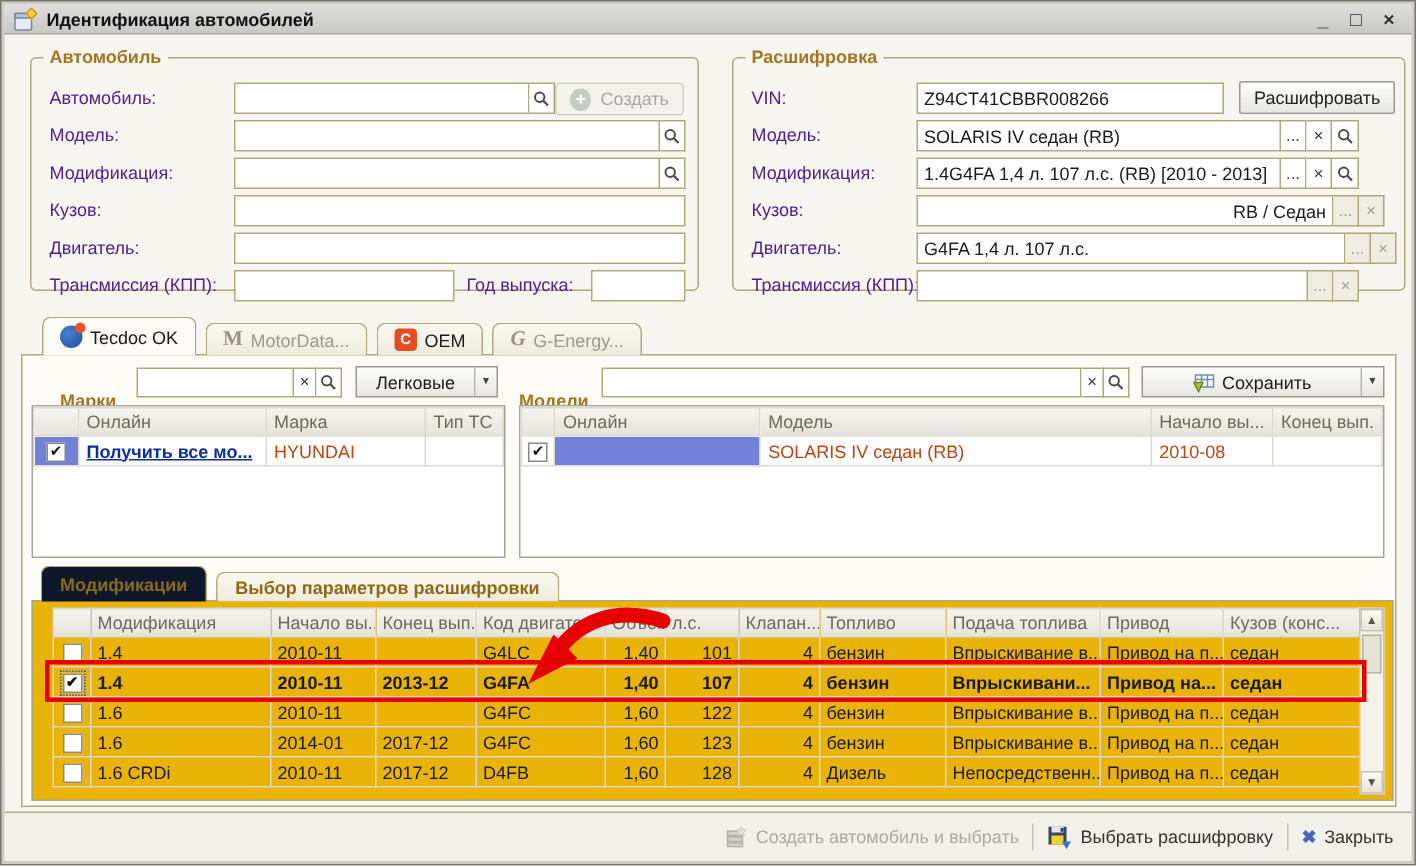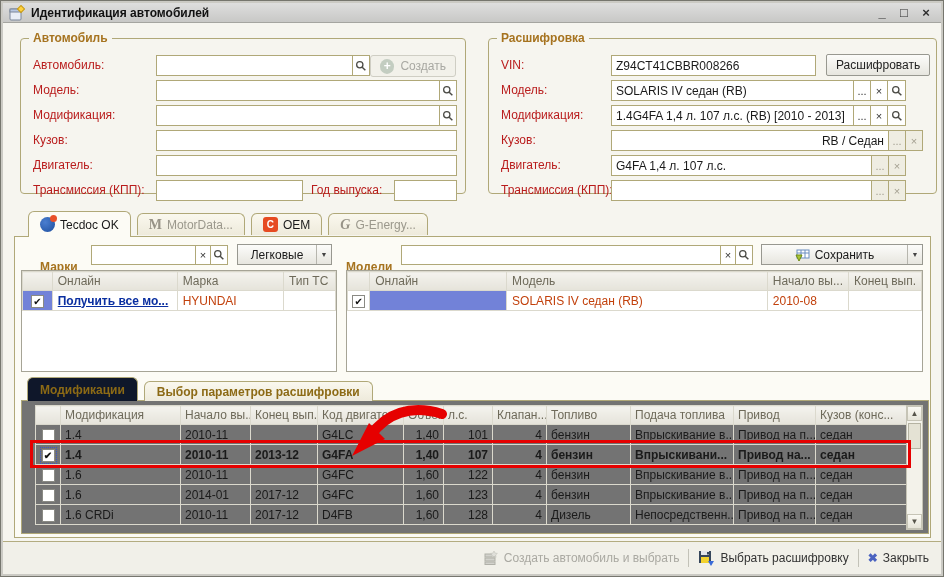--- a/index.html
+++ b/index.html
@@ -15,37 +15,37 @@
               display: flex; align-items: center; gap: 6px; padding: 0 6px; }
   .title { font-weight: bold; color: #111; }
   .win-controls { margin-left: auto; display: flex; gap: 4px; }
   .wbtn { width: 18px; height: 16px; display: flex; align-items: center; justify-content: center;
           color: #2e2e2e; font-size: 13px; font-weight: bold; cursor: default; }
 
   
   .group { position: absolute; border: 1px solid #b0a878; border-radius: 4px; }
   .group-title { position: absolute; top: -8px; left: 8px; background: #F6F5EF; padding: 0 4px;
                  font-weight: bold; color: #a6731f; }
-  .flabel { position: absolute; color: #b91c1c; line-height: 21px; white-space: nowrap; }
+  .flabel { position: absolute; color: #4c1d95; line-height: 21px; white-space: nowrap; }
   .fgrp { position: absolute; display: flex; }
   .tb { height: 21px; border: 1px solid #b0a878; background: #fff; padding: 0 4px;
         font: 12px "Liberation Sans", sans-serif; color: #1a1a1a; }
   .sbtn { width: 17px; height: 21px; border: 1px solid #b0a878; border-left: none; background: #fff;
           display: flex; align-items: center; justify-content: center; font-size: 11px; color: #333; cursor: pointer; }
   .sbtn.dis { background: #efede2; color: #a39f90; }
   .btn { height: 22px; border: 1px solid #989890; border-radius: 2px; padding: 0 9px;
          background: linear-gradient(#fcfcfa, #e7e6df); font-size: 12px; color: #222;
          display: inline-flex; align-items: center; cursor: pointer; }
   .btn.dis { color: #a8a8a2; background: #f2f1ea; border-color: #cfcec4; border-radius: 3px; gap: 6px; }
   .plus-ic { width: 15px; height: 15px; border-radius: 50%; background: #c3cdc1; color: #fff;
              font-size: 12px; line-height: 14px; text-align: center; font-weight: bold; }
 
   
   .tabstrip { position: absolute; left: 28px; top: 211px; height: 26px; display: flex; gap: 6px;
-              align-items: center; z-index: 3; }
+              align-items: flex-end; z-index: 3; }
   .tab { height: 22px; display: flex; align-items: center; gap: 5px; padding: 0 11px;
          border: 1px solid #b0a878; border-bottom: none; border-radius: 6px 6px 0 0;
          background: linear-gradient(#faf8ee, #eeeadb); cursor: pointer; white-space: nowrap; }
   .tab.active { height: 26px; background: #FCFBF5; }
   .tab .dim { color: #9b988c; }
   .ic-tecdoc { width: 15px; height: 15px; border-radius: 50%; position: relative;
                background: radial-gradient(circle at 35% 35%, #4a7ed0, #1d4e9e); display: inline-block; }
   .ic-tecdoc i { position: absolute; right: -2px; top: -2px; width: 7px; height: 7px; border-radius: 50%;
                  background: #e8502a; }
   .ic-oem { width: 15px; height: 15px; border-radius: 3px; background: #e64b22; color: #fff;
@@ -78,21 +78,21 @@
   .navy { color: #c2410c; font-weight: bold; }
 
   
   .sub-tabstrip { position: absolute; left: 12px; top: 140px; height: 24px; display: flex; gap: 6px;
                   align-items: flex-end; z-index: 3; }
   .sub-tab { height: 20px; display: flex; align-items: center; padding: 0 12px; border: 1px solid #b0a878;
              border-bottom: none; border-radius: 6px 6px 0 0; background: linear-gradient(#faf8ee, #eeeadb);
              font-weight: bold; color: #8c6a15; cursor: pointer; white-space: nowrap; }
   .sub-tab.active { height: 24px; background: #0f172a; }
   .mod-panel { position: absolute; left: 6px; top: 163px; width: 908px; height: 134px;
-               border: 1px solid #b0a878; background: #737373; z-index: 2; }
+               border: 1px solid #b0a878; background: #eab308; z-index: 2; }
   #mod-table { position: absolute; left: 13px; top: 4px; width: 871px; border-collapse: collapse;
                table-layout: fixed; font-size: 12px; }
   #mod-table th, #mod-table td { border: 1px solid #dbd9cd; height: 20px; padding: 0 4px;
                white-space: nowrap; overflow: hidden; text-align: left; font-weight: normal; }
   #mod-table th { background: linear-gradient(#f4f3ee, #e5e3da); color: #6e6a5a; height: 19px; }
   #mod-table td:nth-child(6), #mod-table td:nth-child(7), #mod-table td:nth-child(8) { text-align: right; }
   #mod-table tr.hl td { font-weight: bold; }
   .vscroll { position: absolute; left: 884px; top: 4px; width: 17px; height: 125px;
              border: 1px solid #c6c4b6; background: #f3f2ea; }
   .sb-btn { position: absolute; left: 0; width: 15px; height: 15px; display: flex; align-items: center;
@@ -220,21 +220,21 @@
 
     <span class="flabel" style="left:12px;top:91px">Кузов:</span>
     <div class="fgrp" style="left:122px;top:91px">
       <input class="tb" style="width: 278px; text-align: right;" value="RB / Седан">
       <span class="sbtn dis">...</span>
       <span class="sbtn dis">×</span>
     </div>
 
     <span class="flabel" style="left:12px;top:116px">Двигатель:</span>
     <div class="fgrp" style="left:122px;top:116px">
-      <input class="tb" style="width: 261px;" value="G4FA 1,4 л. 107 л.с.">
+      <input class="tb" style="width: 286px;" value="G4FA 1,4 л. 107 л.с.">
       <span class="sbtn dis">...</span>
       <span class="sbtn dis">×</span>
     </div>
 
     <span class="flabel" style="left:12px;top:141px">Трансмиссия (КПП):</span>
     <div class="fgrp" style="left:122px;top:141px">
       <input class="tb" style="width: 261px;" value="">
       <span class="sbtn dis">...</span>
       <span class="sbtn dis">×</span>
     </div>

